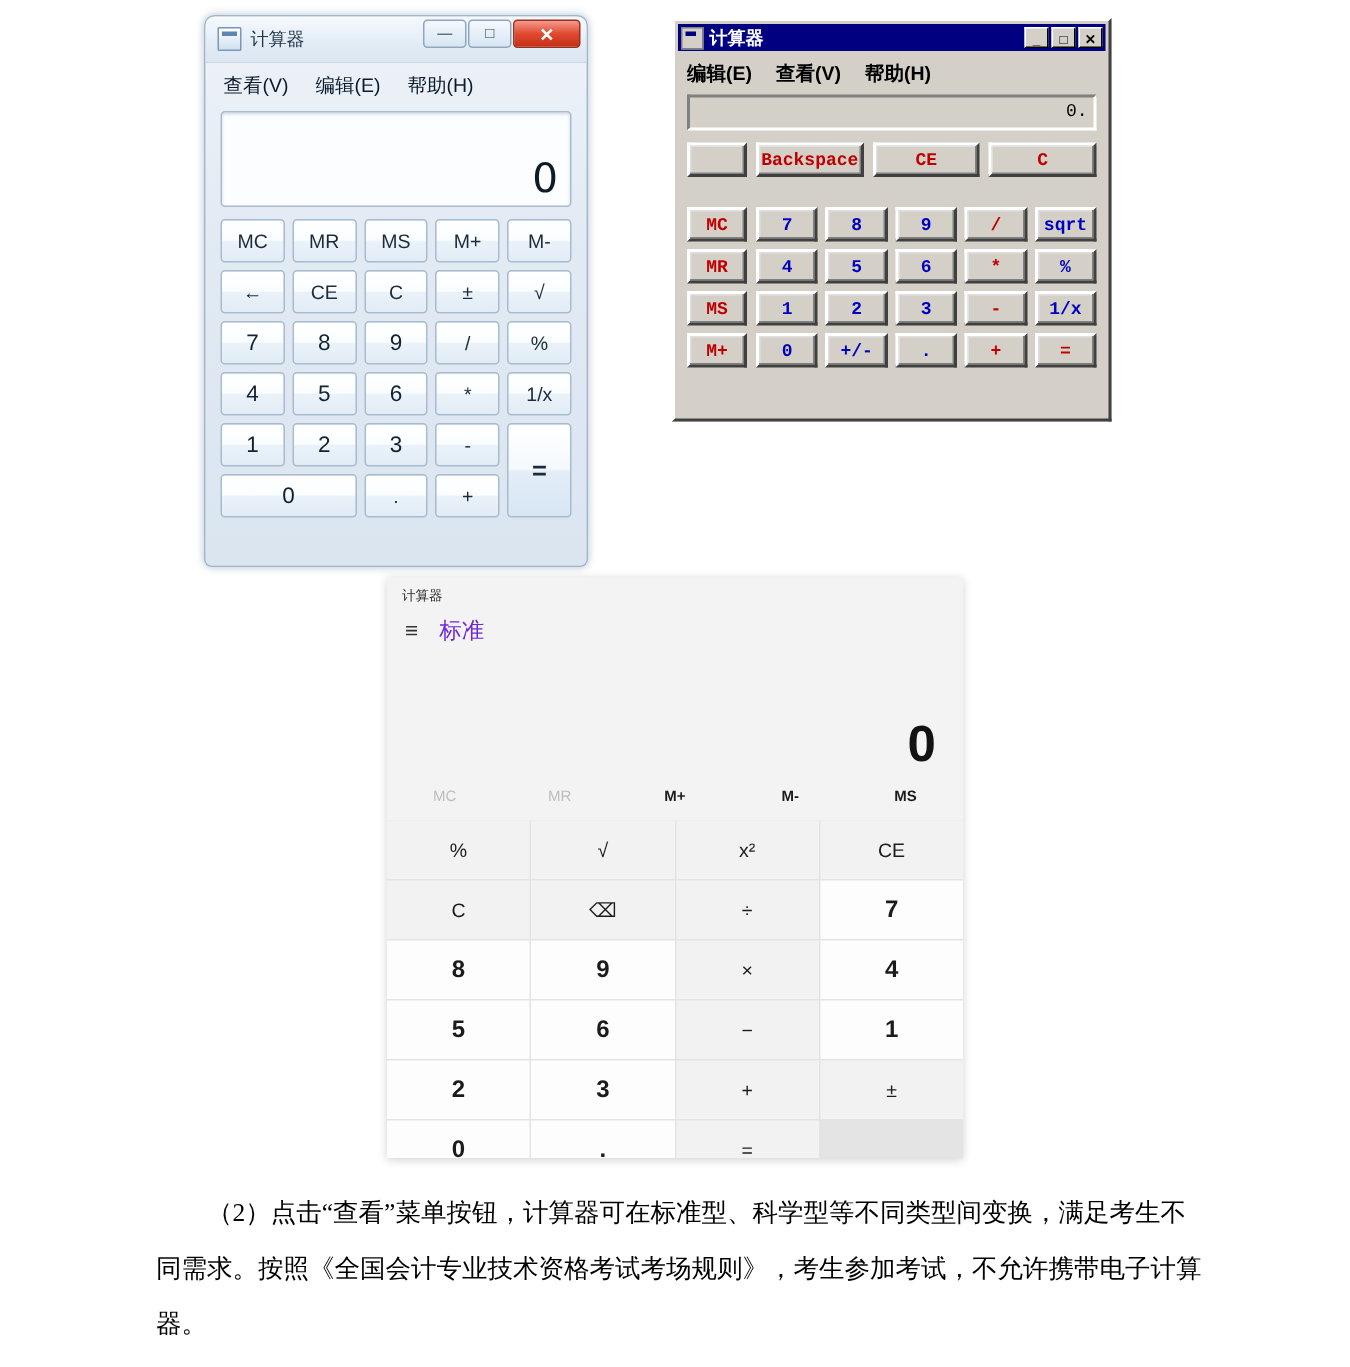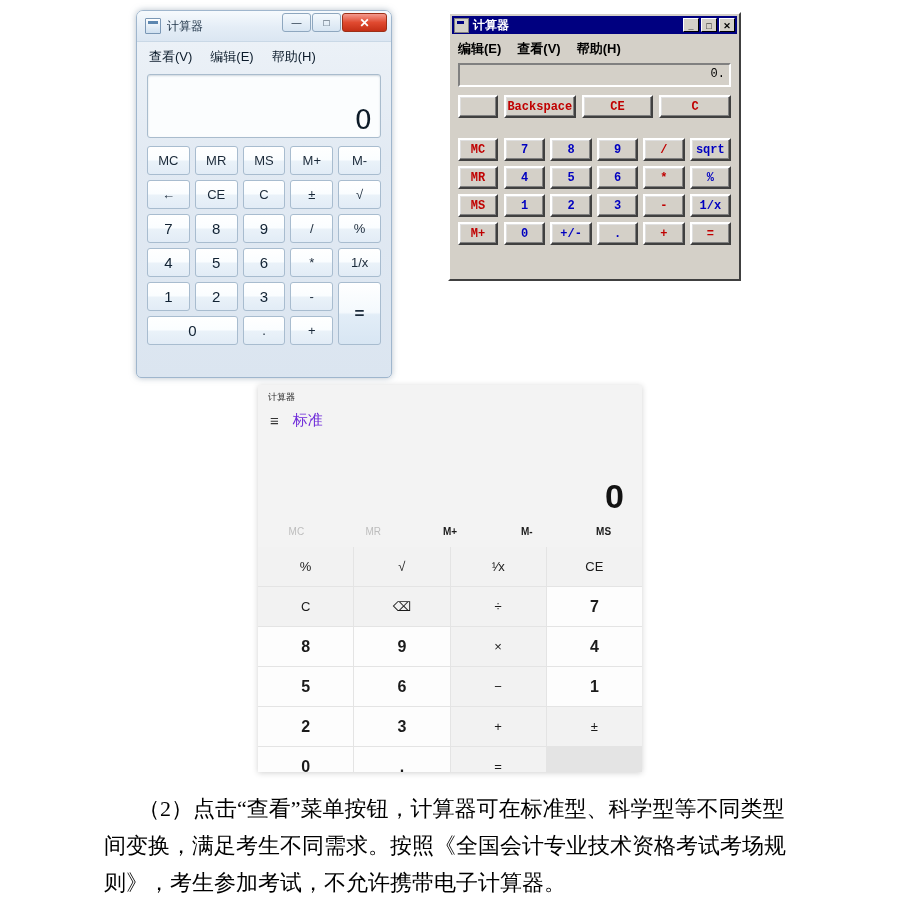--- a/index.html
+++ b/index.html
@@ -336,21 +336,21 @@
   }
   .k10.op { background: #f2f2f2; }
 
   
   .para {
     position: absolute;
     left: 104px;
     top: 790px;
     width: 700px;
     font-family: "Liberation Serif", serif;
-    font-size: 22px;
+    font-size: 17px;
     color: #000;
     line-height: 37px;
   }
   .para .indent { display: inline-block; width: 34px; }
 </style>
 </head>
 <body>
 
 <div class="win7">
   <div class="win7-titlebar">
@@ -480,21 +480,21 @@
   <div class="w10-mem">
     <div class="dim">MC</div>
     <div class="dim">MR</div>
     <div class="on">M+</div>
     <div class="on">M-</div>
     <div class="on">MS</div>
   </div>
   <div class="w10-pad">
     <div class="k10 op">%</div>
     <div class="k10 op">√</div>
-    <div class="k10 op">¹⁄x</div>
+    <div class="k10 op">x²</div>
 
     <div class="k10 op">CE</div>
     <div class="k10 op">C</div>
     <div class="k10 op">⌫</div>
     <div class="k10 op">÷</div>
 
     <div class="k10 num">7</div>
     <div class="k10 num">8</div>
     <div class="k10 num">9</div>
     <div class="k10 op">×</div>

